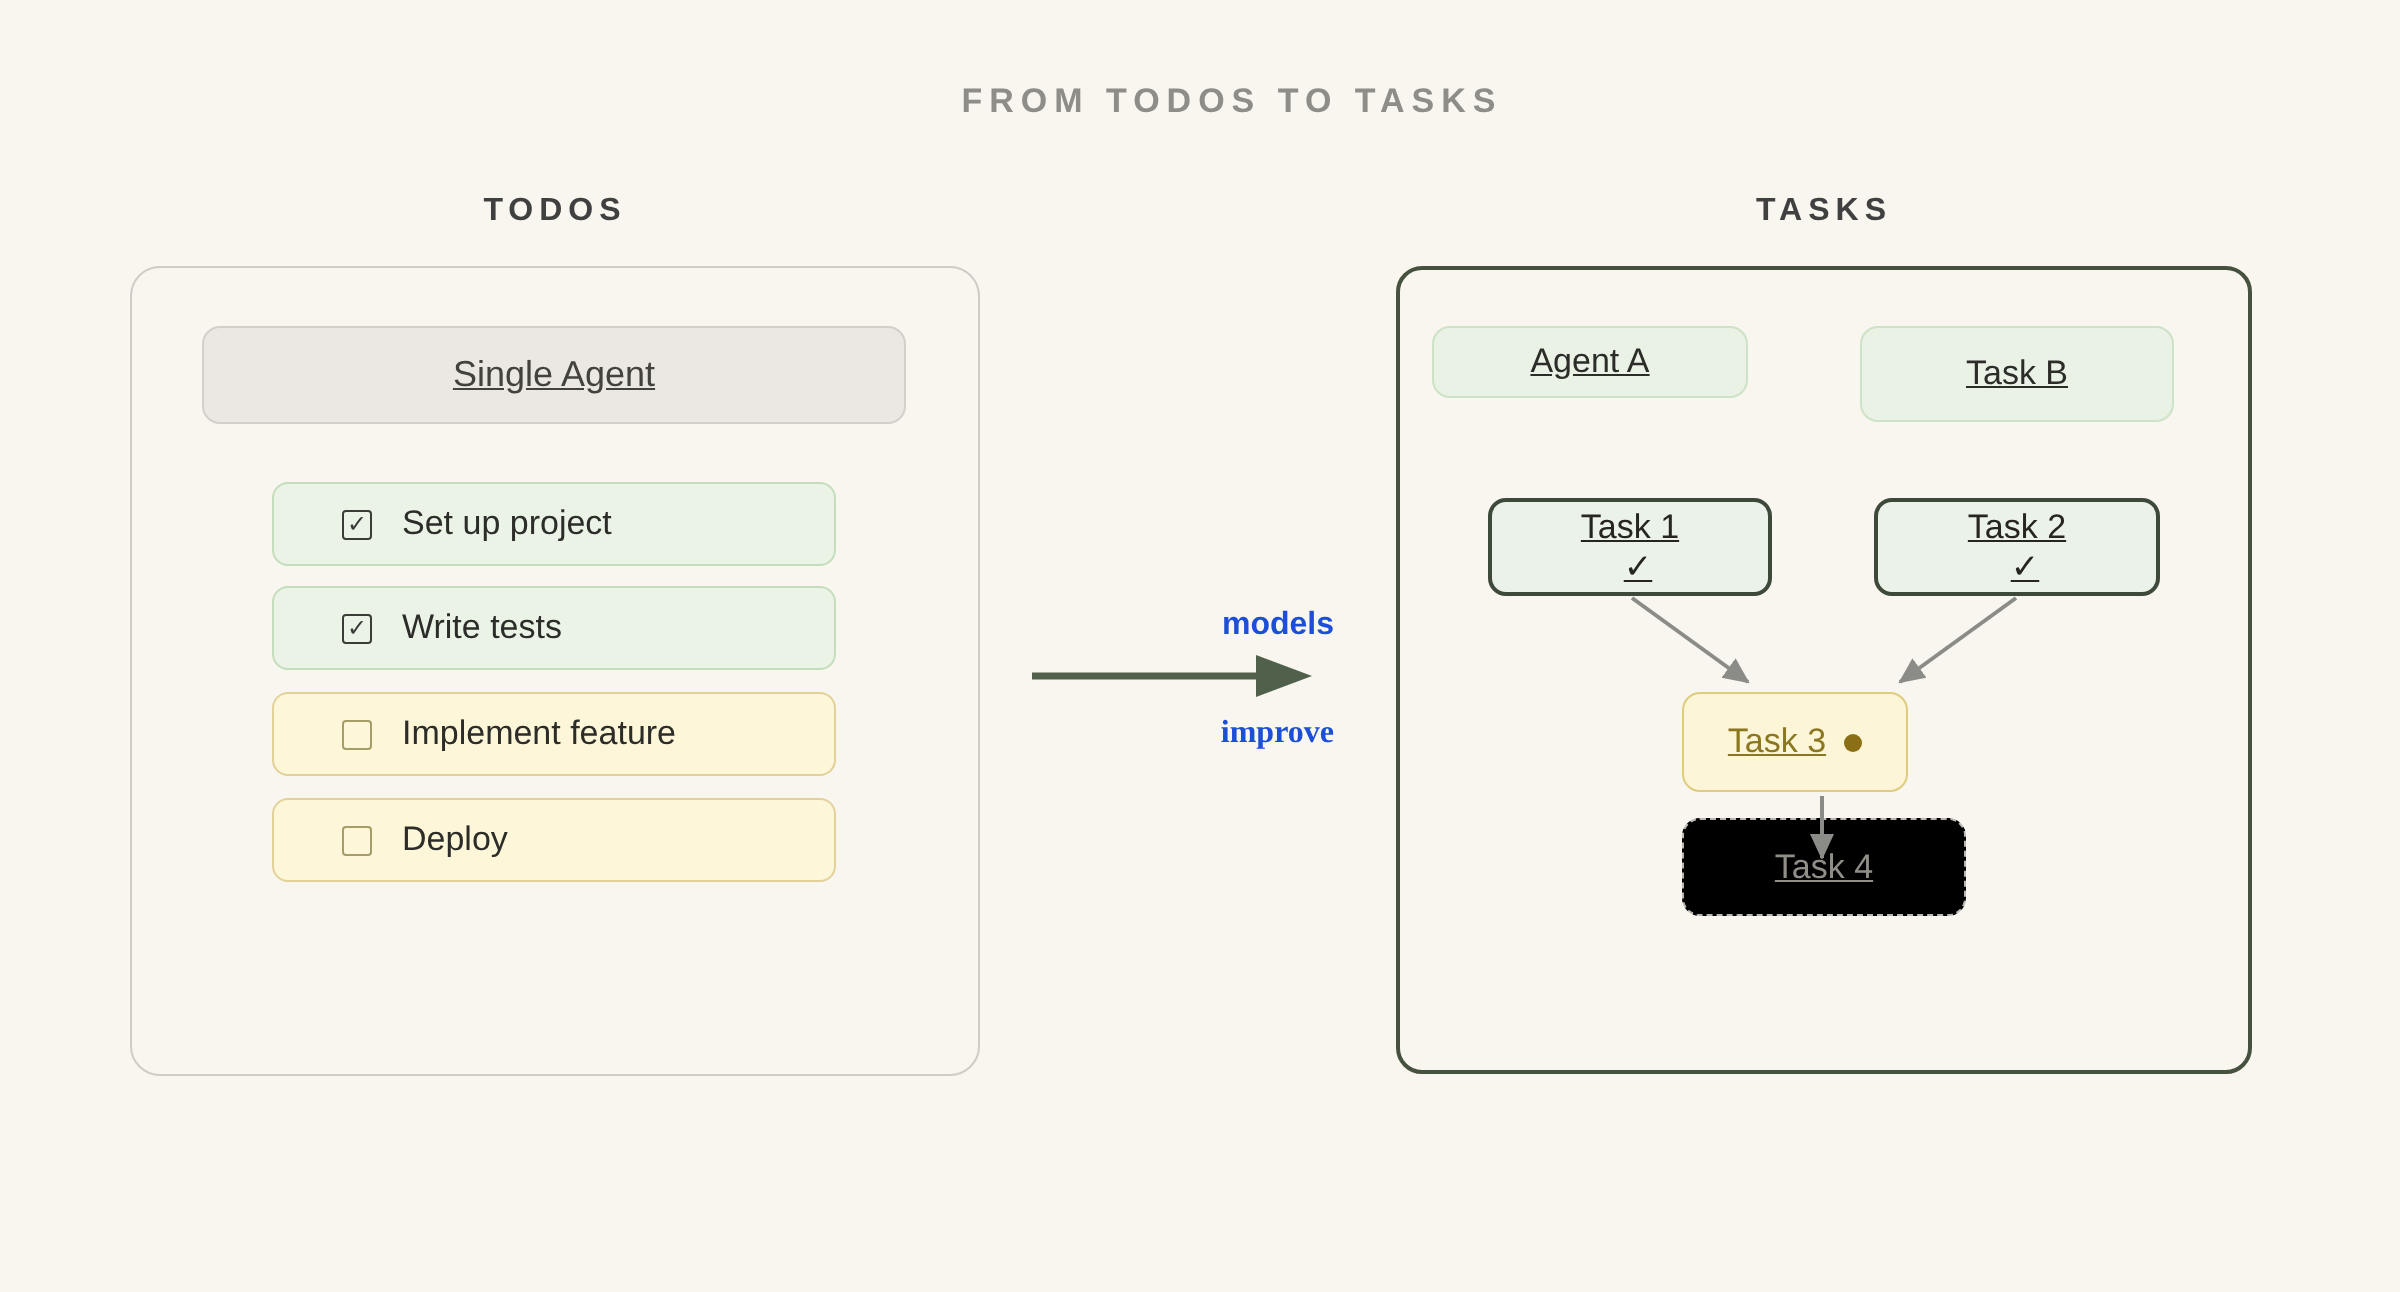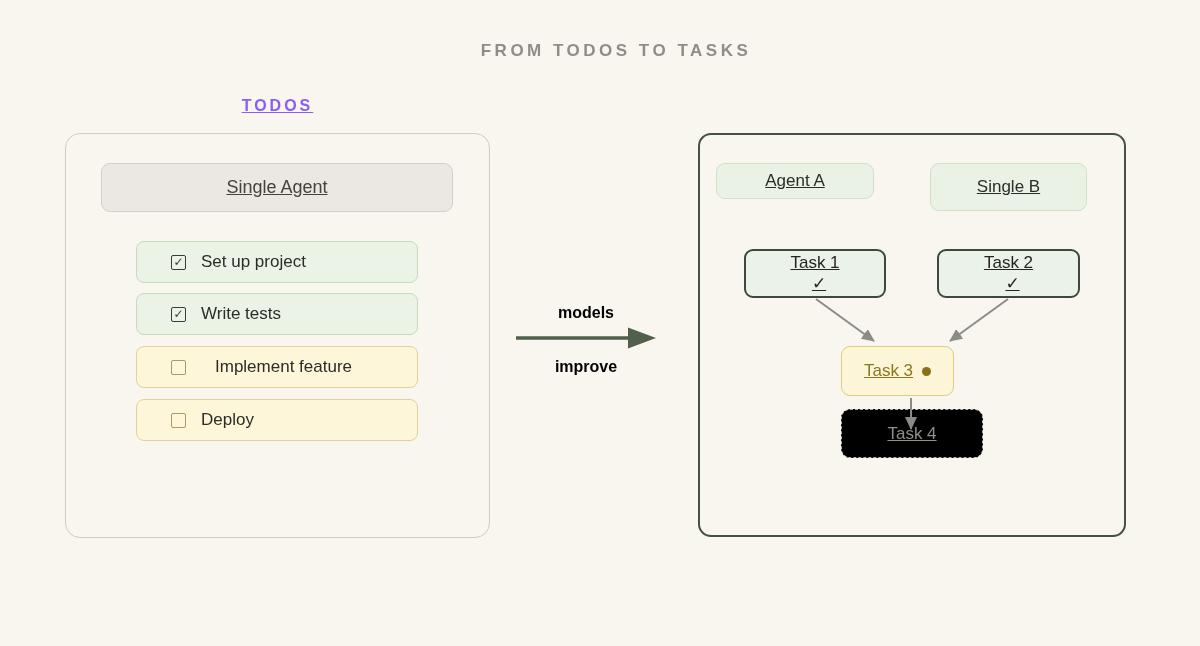--- a/index.html
+++ b/index.html
@@ -12,21 +12,21 @@
   }
   .stage { position: absolute; inset: 0; width: 1200px; height: 646px; }
 
   .diagram-title {
     position: absolute; left: 0; top: 41px; width: 1200px;
     text-align: center; font-size: 17px; font-weight: bold;
     letter-spacing: 3.5px; color: #8f8d88; padding-left: 32px;
   }
   .panel-heading {
     position: absolute; text-align: center; font-size: 16px;
-    font-weight: bold; letter-spacing: 3px; color: #8b5cf6; text-decoration: underline;
+    font-weight: bold; letter-spacing: 3px; color: #404040;
   }
   .heading-todos { left: 65px; top: 97px; width: 425px; }
   .heading-tasks { left: 698px; top: 97px; width: 428px; }
 
   .panel { position: absolute; border-radius: 15px; }
   .panel-todos {
     left: 65px; top: 133px; width: 425px; height: 405px;
     border: 1.5px solid #cfccc6;
   }
   .panel-tasks {
@@ -48,36 +48,36 @@
 
   .todo-item {
     position: absolute; left: 136px; width: 282px; height: 42px;
     display: flex; align-items: center; padding-left: 34px;
     border-radius: 8px; font-size: 17px; color: #2c2c29;
   }
   .todo-green { background: #ebf3e7; border: 1px solid #c5ddbc; }
   .todo-yellow { background: #fdf6d8; border: 1px solid #e2d299; }
   .todo-1 { top: 241px; }
   .todo-2 { top: 293px; }
-  .todo-3 { top: 346px; gap: 14px; }
+  .todo-3 { top: 346px; }
   .todo-4 { top: 399px; }
   .checkbox {
     display: inline-flex; align-items: center; justify-content: center;
     width: 15px; height: 15px; margin-right: 15px; flex: 0 0 auto;
     font-size: 12px; line-height: 1; border-radius: 2px;
   }
   .checkbox.checked { border: 1.5px solid #3b3b37; color: #3b3b37; }
   .checkbox.unchecked { border: 1.5px solid #a59c68; color: transparent; }
 
   .transition-label {
-    position: absolute; left: 505px; width: 162px; text-align: center;
-    font-size: 16px; font-weight: bold; color: #000000;
+    position: absolute; left: 505px; width: 162px; text-align: right;
+    font-size: 16px; font-weight: bold; color: #1d4ed8;
   }
   .label-models { top: 304px; }
-  .label-improve { top: 358px; }
+  .label-improve { top: 358px; font-family: Liberation Serif, serif; }
 
   .agent-box {
     background: #eaf2e6; border: 1px solid #cde2c6;
   }
   .agent-a { left: 716px; top: 163px; width: 158px; height: 36px; }
   .agent-b { left: 930px; top: 163px; width: 157px; height: 48px; }
 
   .task-done {
     background: #eaf2e9; border: 2px solid #3d4939; color: #26261f; flex-direction: column;
   }
@@ -104,20 +104,21 @@
   }
 </style>
 </head>
 <body>
 
 <div class="stage">
 
   <div class="diagram-title">FROM TODOS TO TASKS</div>
 
   <div class="panel-heading heading-todos">TODOS</div>
+  <div class="panel-heading heading-tasks">TASKS</div>
 
   <div class="panel panel-todos"></div>
 
   <div class="box single-agent">
     <span>Single Agent</span>
   </div>
 
   <div class="todo-item todo-green todo-1">
     <span class="checkbox checked">✓</span>
     <span>Set up project</span>
@@ -137,21 +138,21 @@
 
   <div class="transition-label label-models">models</div>
   <div class="transition-label label-improve">improve</div>
 
   <div class="panel panel-tasks"></div>
 
   <div class="box agent-box agent-a">
     <span>Agent A</span>
   </div>
   <div class="box agent-box agent-b">
-    <span>Single B</span>
+    <span>Task B</span>
   </div>
 
   <div class="box task-done task-1">
     <span>Task 1</span>
     <span class="check-suffix">✓</span>
   </div>
   <div class="box task-done task-2">
     <span>Task 2</span>
     <span class="check-suffix">✓</span>
   </div>

